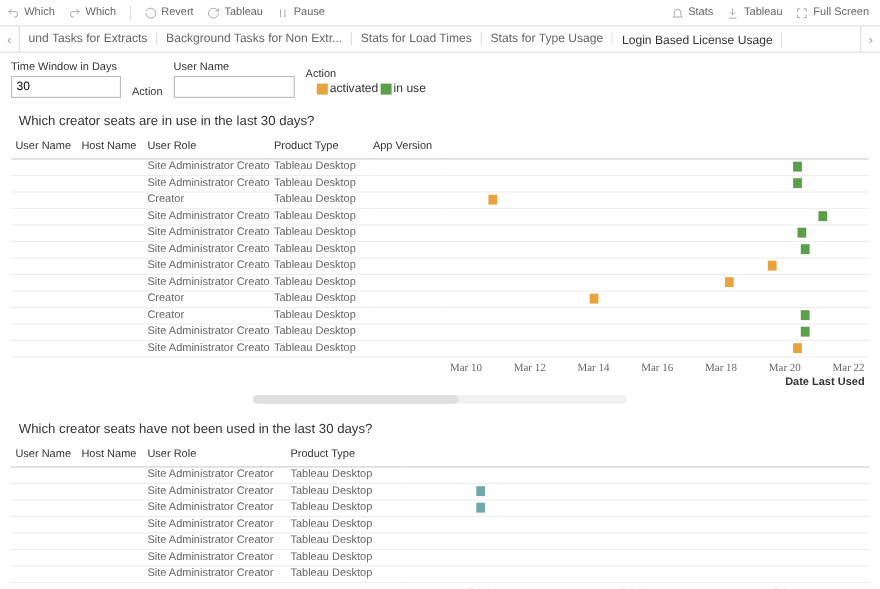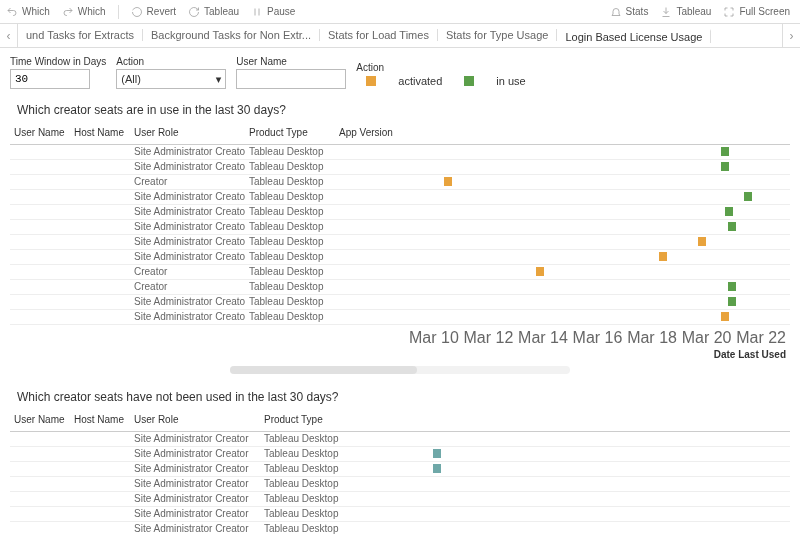--- a/index.html
+++ b/index.html
@@ -13,34 +13,34 @@
   .tab-nav { width: 18px; display:flex; align-items:center; justify-content:center; cursor:pointer; color:#999; font-size:12px; height:100%; border-right:1px solid #ddd;}
   .tab-nav.right { border-left:1px solid #ddd; border-right:none;}
   .tab { padding: 0 8px; height: 100%; display:flex; align-items:center; border-right:1px solid #ddd; cursor:pointer; white-space:nowrap; }
   .tab.active { background:#fff; color:#333; border-top:2px solid #fff; font-weight:normal; }
   .tabs-inner { display:flex; overflow:hidden; flex:1; }
   .filters { display:flex; align-items:flex-end; gap:10px; padding:8px 0 6px 10px; font-size:11px; }
   .filter { display:flex; flex-direction:column; gap:2px; }
   .filter label { font-size:10px; color:#333; }
   .filter input, .filter .select { border:1px solid #bbb; font-size:11px; padding:2px 4px; height:20px; background:#fff; }
   .filter .select { width:110px; display:flex; align-items:center; justify-content:space-between; cursor:pointer;}
-  .filter input.days { width:80px;font-family:Liberation Mono, monospace; }
+  .filter input.days { width:100px; }
   .filter input.user { width:110px; }
-  .legend { display:flex; align-items:center; gap:22px; margin-left:10px; padding-bottom:2px;justify-content:flex-end;}
+  .legend { display:flex; align-items:center; gap:2px; margin-left:10px; padding-bottom:2px;justify-content:flex-end;}
   .chip { width:10px; height:10px; display:inline-block; }
   .chip.activated { background:#e8a33d; }
   .chip.inuse { background:#5b9f4a; }
   .section-title { font-size:12px; color:#333; padding:8px 10px 6px 17px; }
   .table-wrap { padding:0 10px; }
   table { width:100%; border-collapse:collapse; font-size:10px; table-layout:fixed;}
   th { text-align:left; font-weight:normal; color:#333; padding:4px 4px 6px 4px; border-bottom:1px solid #ccc; }
   td { padding:0 4px; border-bottom:1px solid #eee; color:#666; height:14px; line-height:14px; overflow:hidden; white-space:nowrap; }
   .chart-cell { position:relative; padding:0; }
   .mark { position:absolute; top:2px; width:8px; height:9px; }
-  .axis { display:flex; font-size:16px; color:#666; padding:4px 10px 0 10px; }
+  .axis { display:flex; font-size:10px; color:#666; padding:4px 10px 0 10px;font-family:Liberation Serif, serif; }
   .axis-spacer { flex:0 0 auto; }
   .axis-ticks { flex:1; display:flex; justify-content:space-between; padding:0 4px;}
   .axis-label { text-align:right; font-size:10px; color:#333; padding:2px 14px 0 0; font-weight:bold;}
   .hscroll { margin:6px auto 8px auto; width:340px; height:8px; background:#f2f2f2; border-radius:4px; position:relative; }
   .hscroll-thumb { position:absolute; left:0; top:0; height:100%; width:55%; background:#e0e0e0; border-radius:4px;}
   col.c-user { width:60px; }
   col.c-host { width:60px; }
   col.c-role { width:115px; }
   col.c-prod { width:90px; }
   col.c-app  { width:70px; }
@@ -122,24 +122,20 @@
   <div class="tab-nav right">›</div>
 </div>
 
 <div class="filters">
   <div class="filter">
     <label>Time Window in Days</label>
     <input class="days" value="30" style="">
   </div>
   <div class="filter">
     <label>Action</label>
-    <div class="select">
-        <span>(All)</span>
-        <span>▾</span>
-      </div>
   </div>
   <div class="filter">
     <label>User Name</label>
     <input class="user" value="" style="">
   </div>
   <div class="filter">
     <label>Action</label>
     <div class="legend" id="legend">
         <span class="chip activated"></span>
         <span>activated</span>

